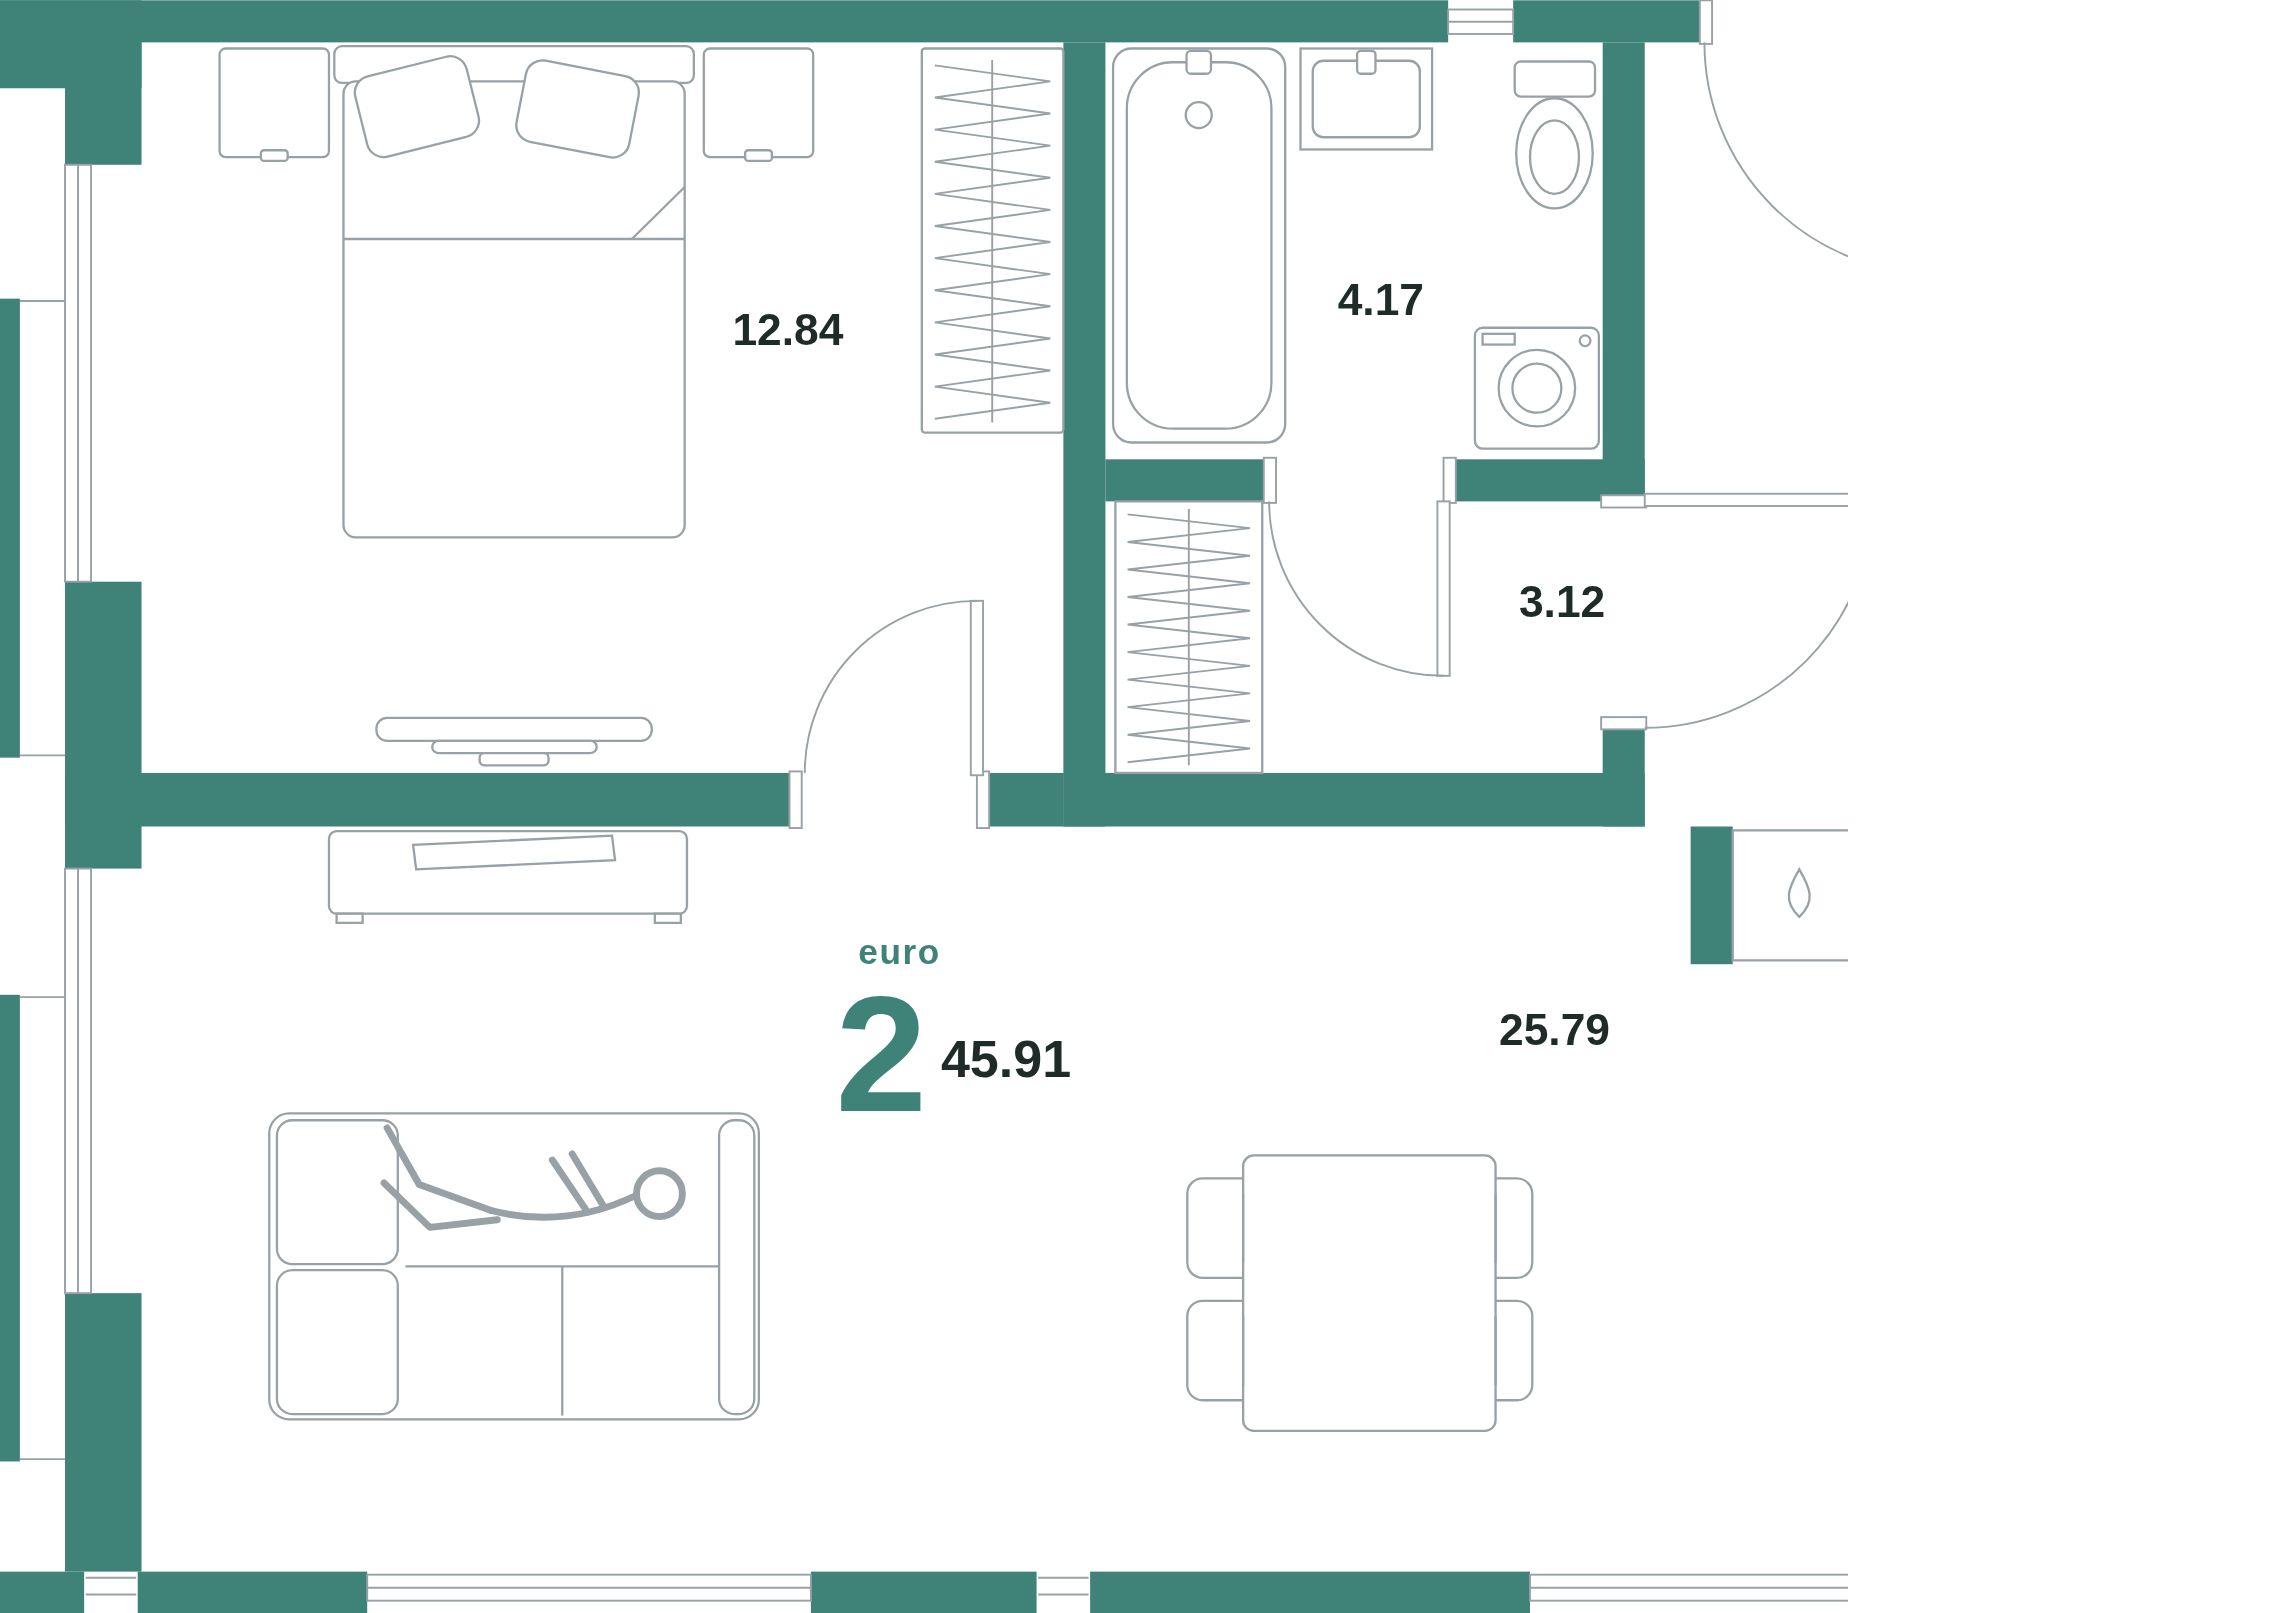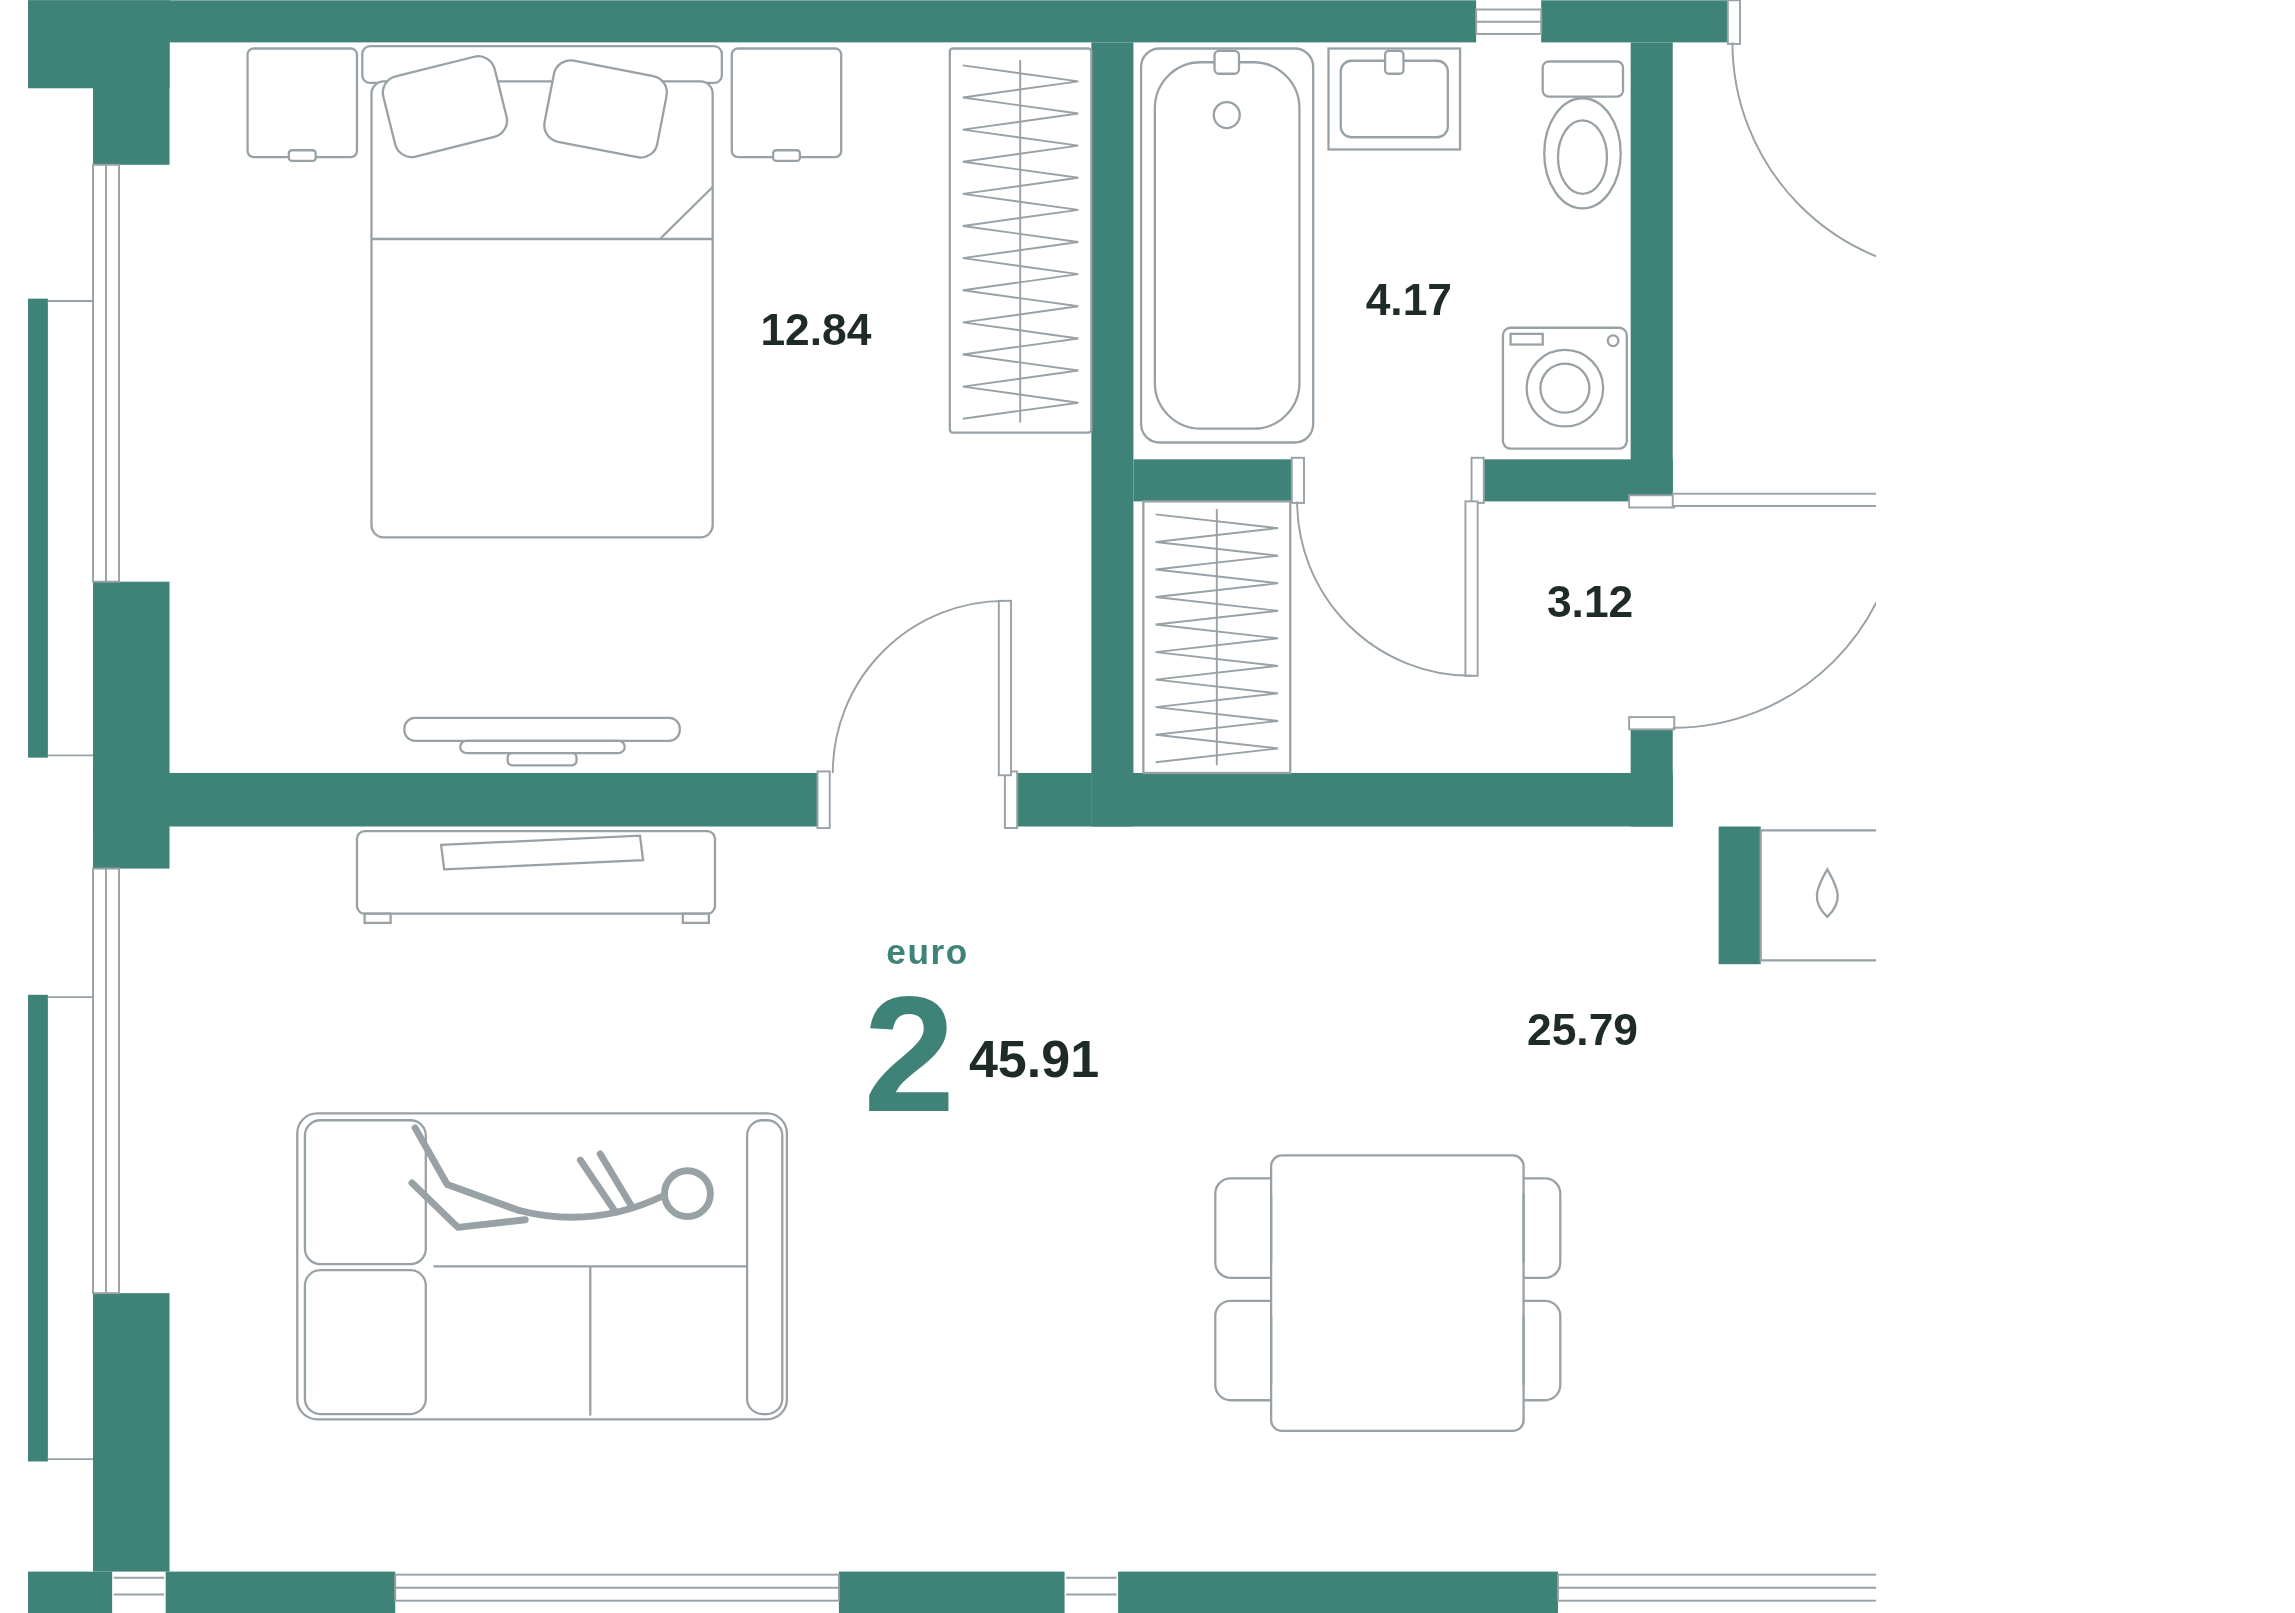--- a/index.html
+++ b/index.html
@@ -2,21 +2,21 @@
 <html style="font-size:12.2px"><head>
 <meta charset="utf-8">
 <style>
   :root{
     --wall:#3F8378;
     --ln:#98A1A6;
     --ink:#1E2B28;
     --bg:#FFFFFF;
   }
   html,body{margin:0;padding:0;background:var(--bg);}
-  .stage{width:1848px;height:1614px;position:relative;background:var(--bg);overflow:hidden;margin-left:28px;}
+  .stage{width:1848px;height:1614px;position:relative;background:var(--bg);overflow:hidden;}
   svg{display:block;width:2295px;height:1614px;}
   .wall{fill:var(--wall);stroke:none;}
   .f{stroke:var(--ln);stroke-width:3;fill:#fff;}
   .fl{stroke:var(--ln);stroke-width:3;fill:none;}
   .fthin{stroke:var(--ln);stroke-width:2.5;fill:none;}
   .dot{fill:var(--ln);stroke:none;}
   .jamb{fill:#fff;stroke:var(--ln);stroke-width:2.5;}
   .person{stroke:var(--ln);stroke-width:9;fill:none;stroke-linecap:round;stroke-linejoin:round;}
   text{font-family:"Liberation Sans","DejaVu Sans",sans-serif;}
   .area{font-size:58px;font-weight:700;fill:var(--ink);}

